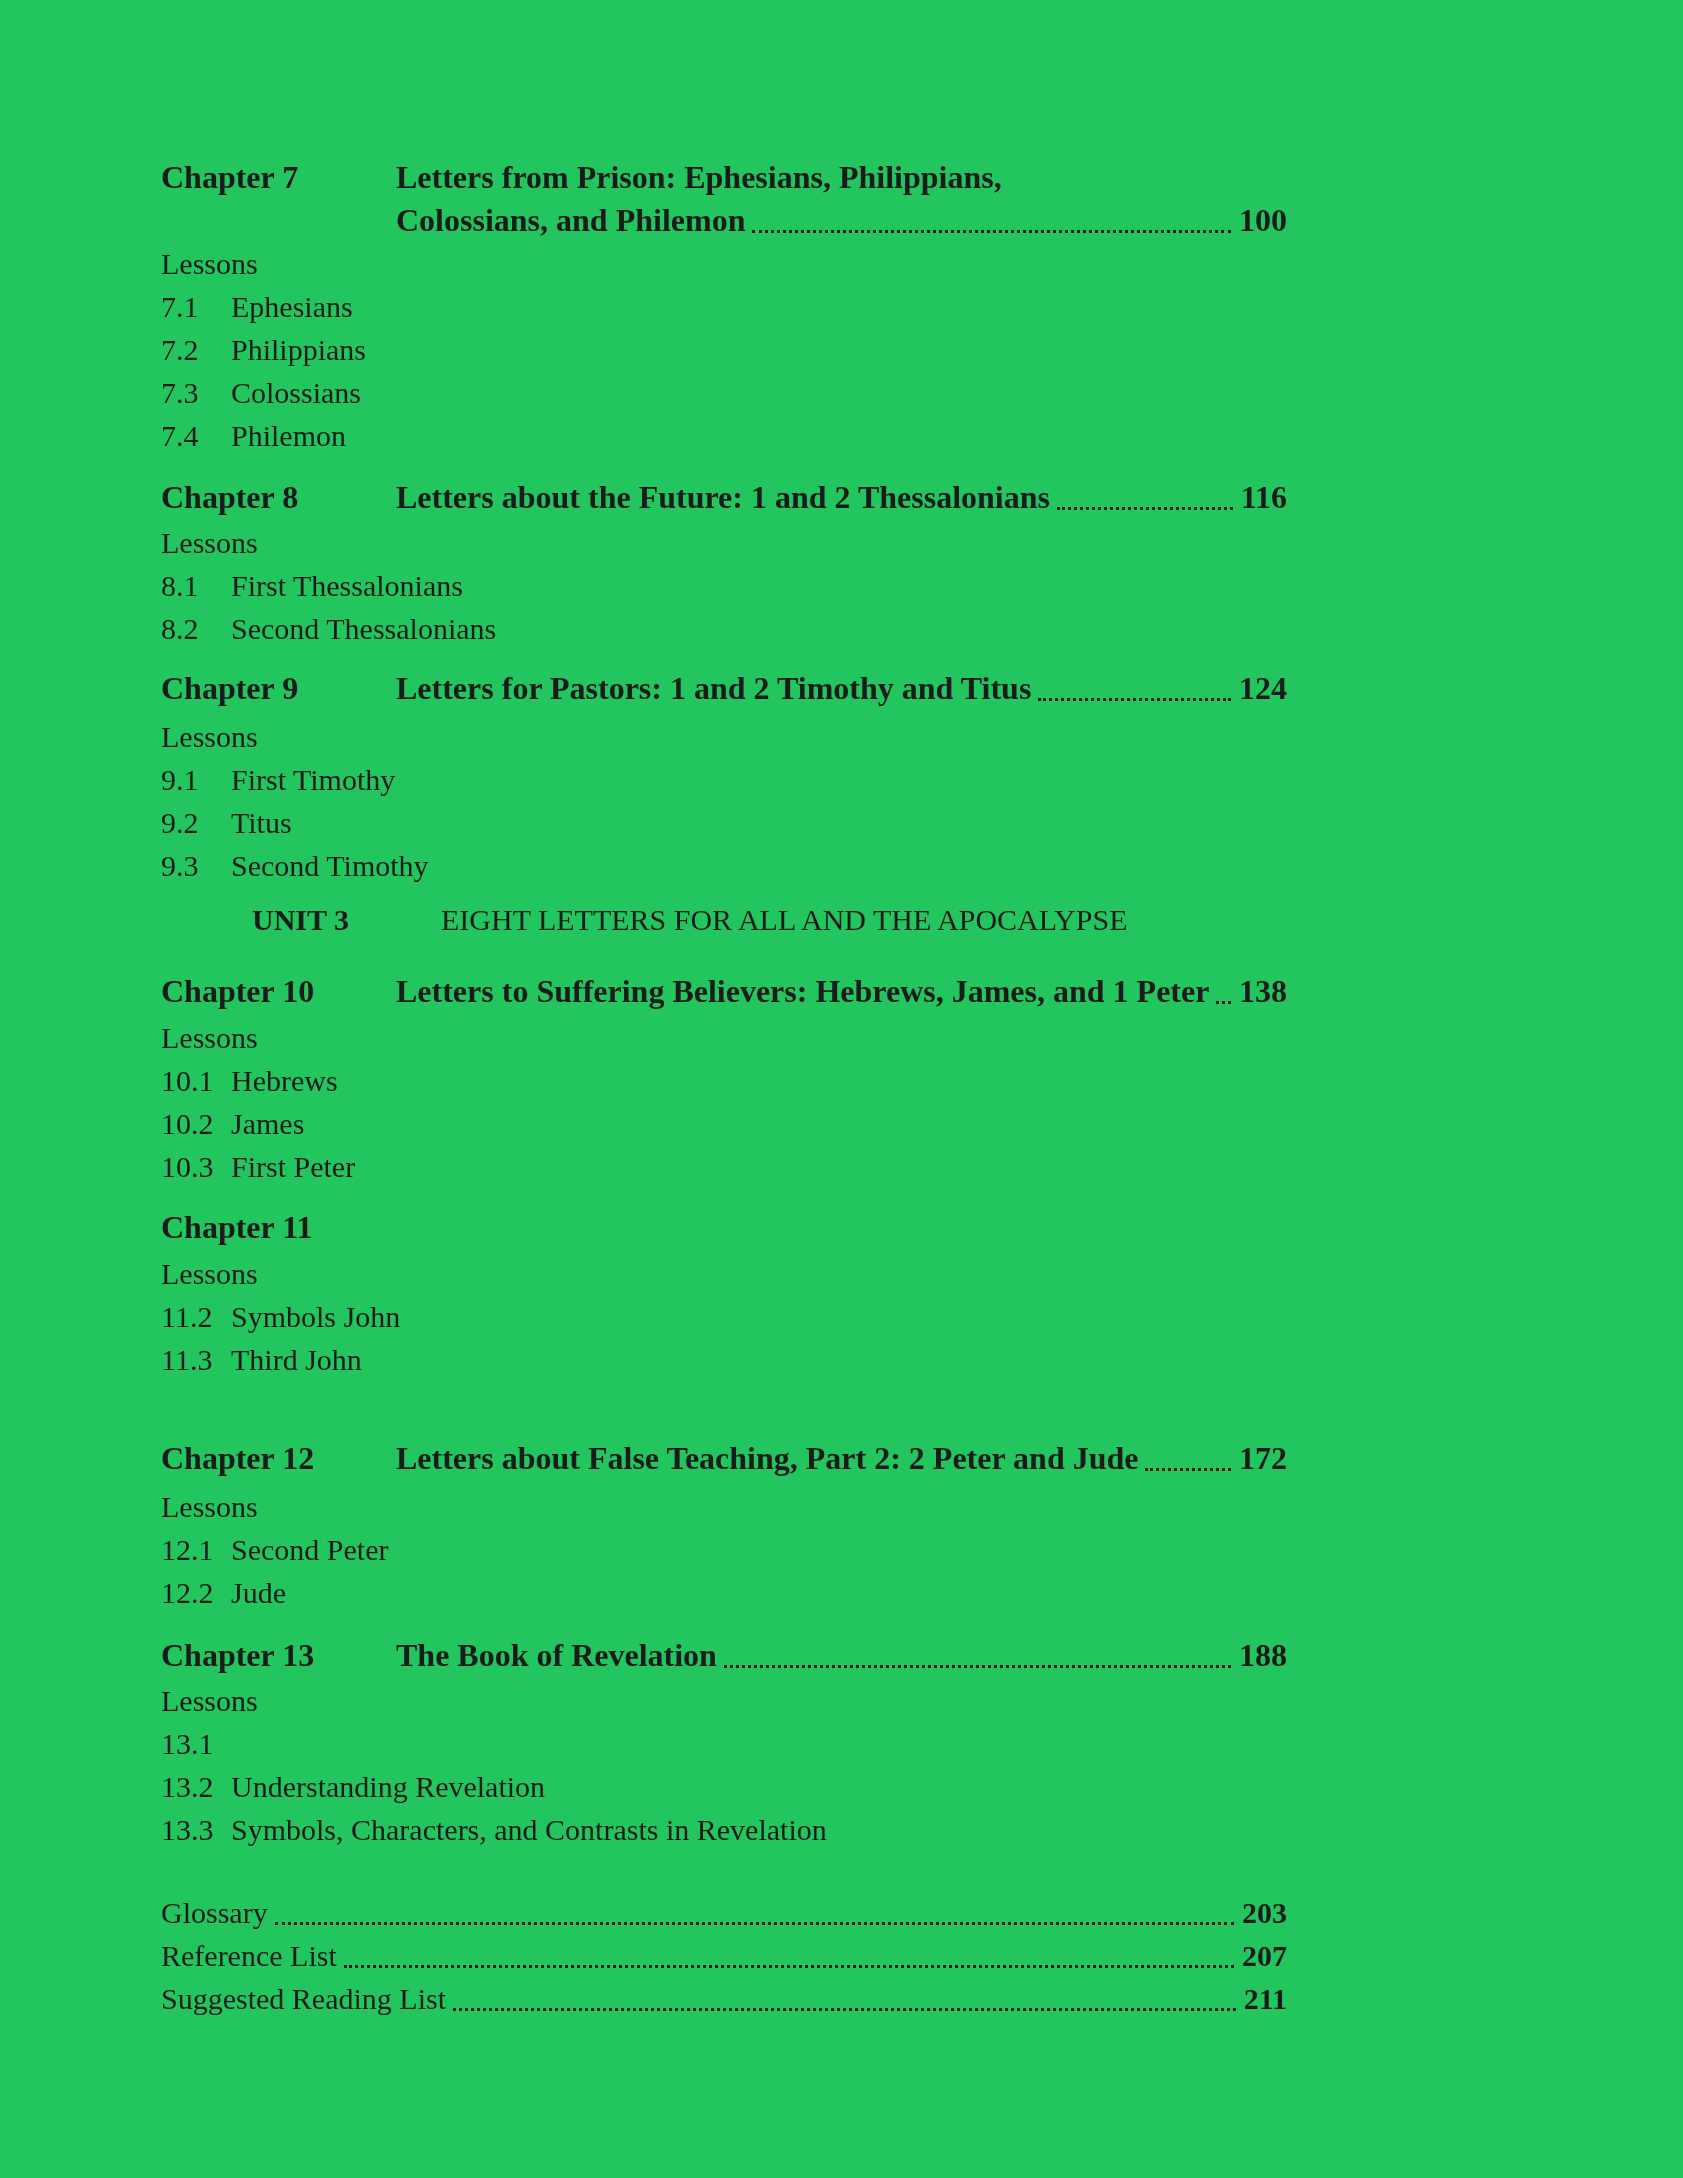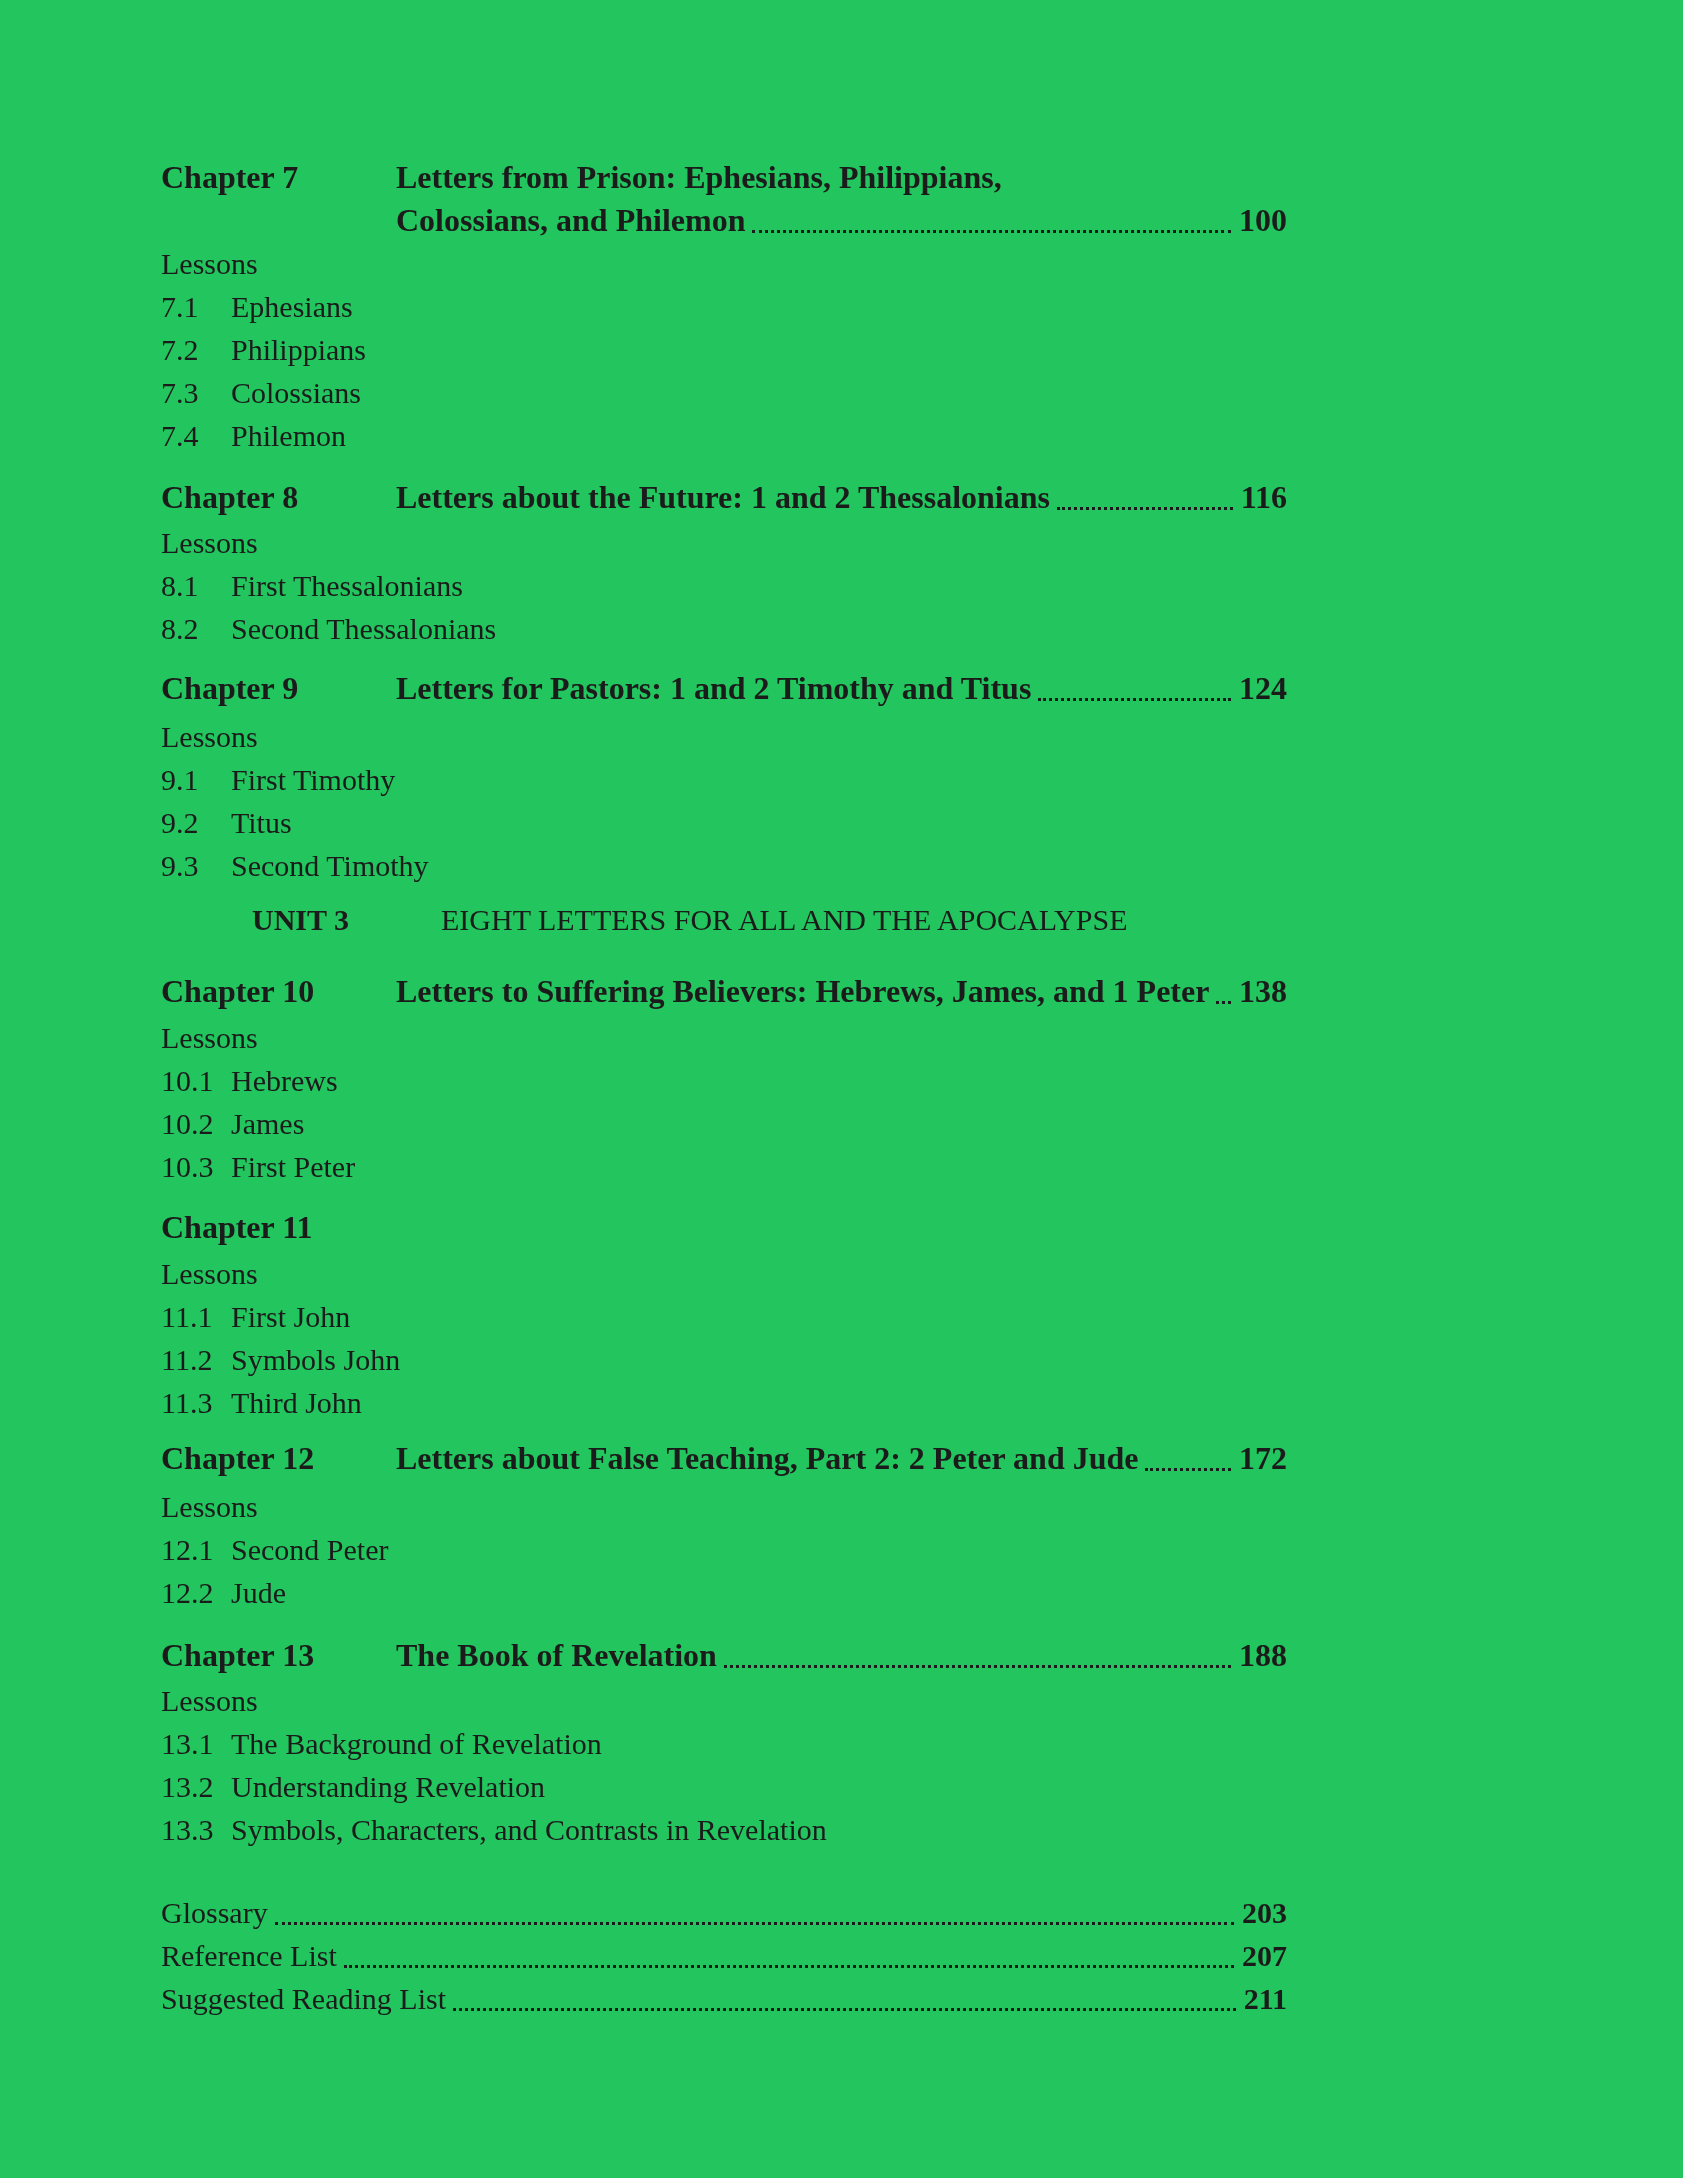--- a/index.html
+++ b/index.html
@@ -160,24 +160,20 @@
     </div>
   </section>
 
   <section class="sec heading" style="top:1206px">
     <div class="ch-label">Chapter 11</div>
   </section>
 
   <section class="sec lessons" style="top:1252px">
     <div>Lessons</div>
     <div class="lesson-row">
-      <span class="lnum">11.1</span>
-      <span>First John</span>
-    </div>
-    <div class="lesson-row">
       <span class="lnum">11.2</span>
       <span>Symbols John</span>
     </div>
     <div class="lesson-row">
       <span class="lnum">11.3</span>
       <span>Third John</span>
     </div>
   </section>
 
   <section class="sec heading" style="top:1437px">
@@ -211,21 +207,20 @@
         <span class="leader"></span>
         <span class="pg">188</span>
       </div>
     </div>
   </section>
 
   <section class="sec lessons" style="top:1679px">
     <div>Lessons</div>
     <div class="lesson-row">
       <span class="lnum">13.1</span>
-      <span>The Background of Revelation</span>
     </div>
     <div class="lesson-row">
       <span class="lnum">13.2</span>
       <span>Understanding Revelation</span>
     </div>
     <div class="lesson-row">
       <span class="lnum">13.3</span>
       <span>Symbols, Characters, and Contrasts in Revelation</span>
     </div>
   </section>

